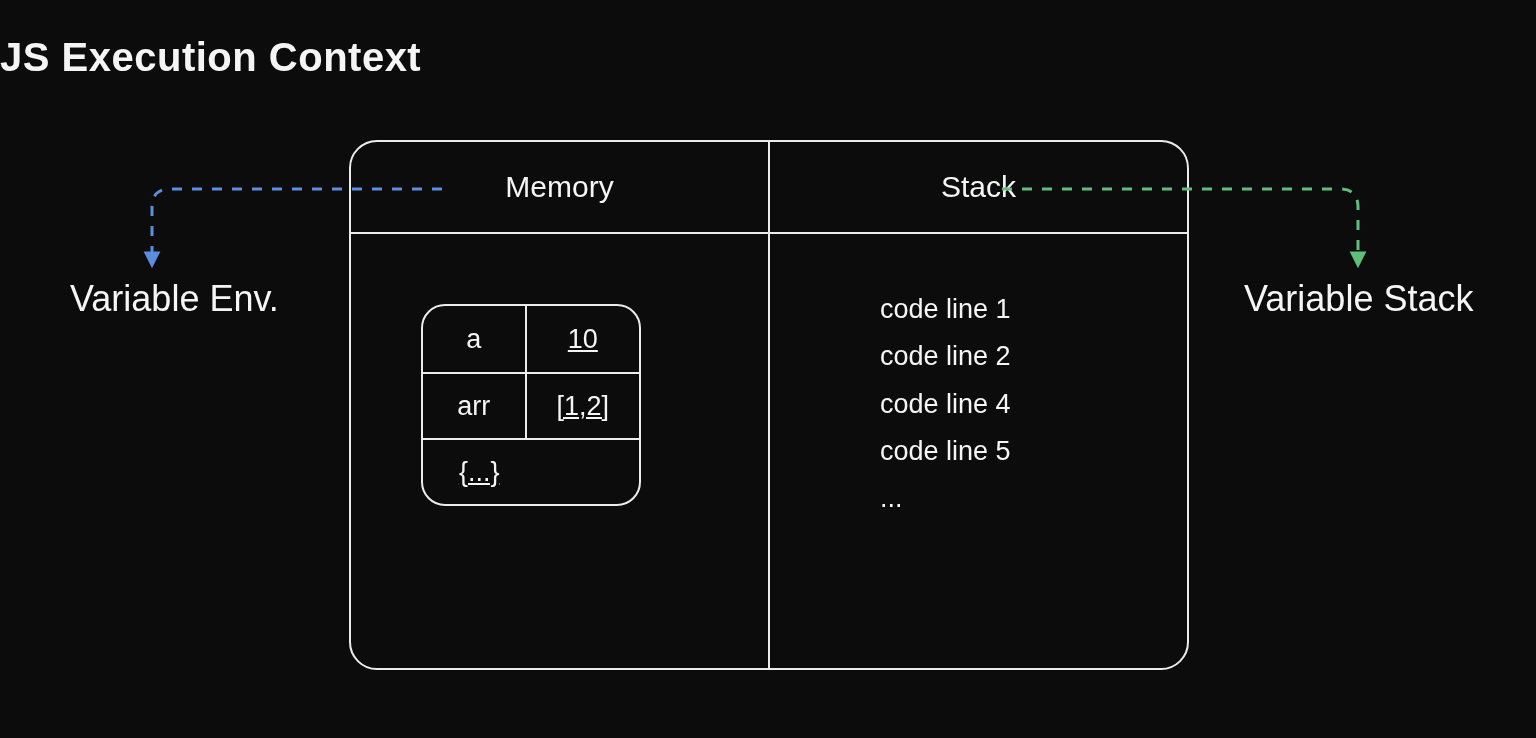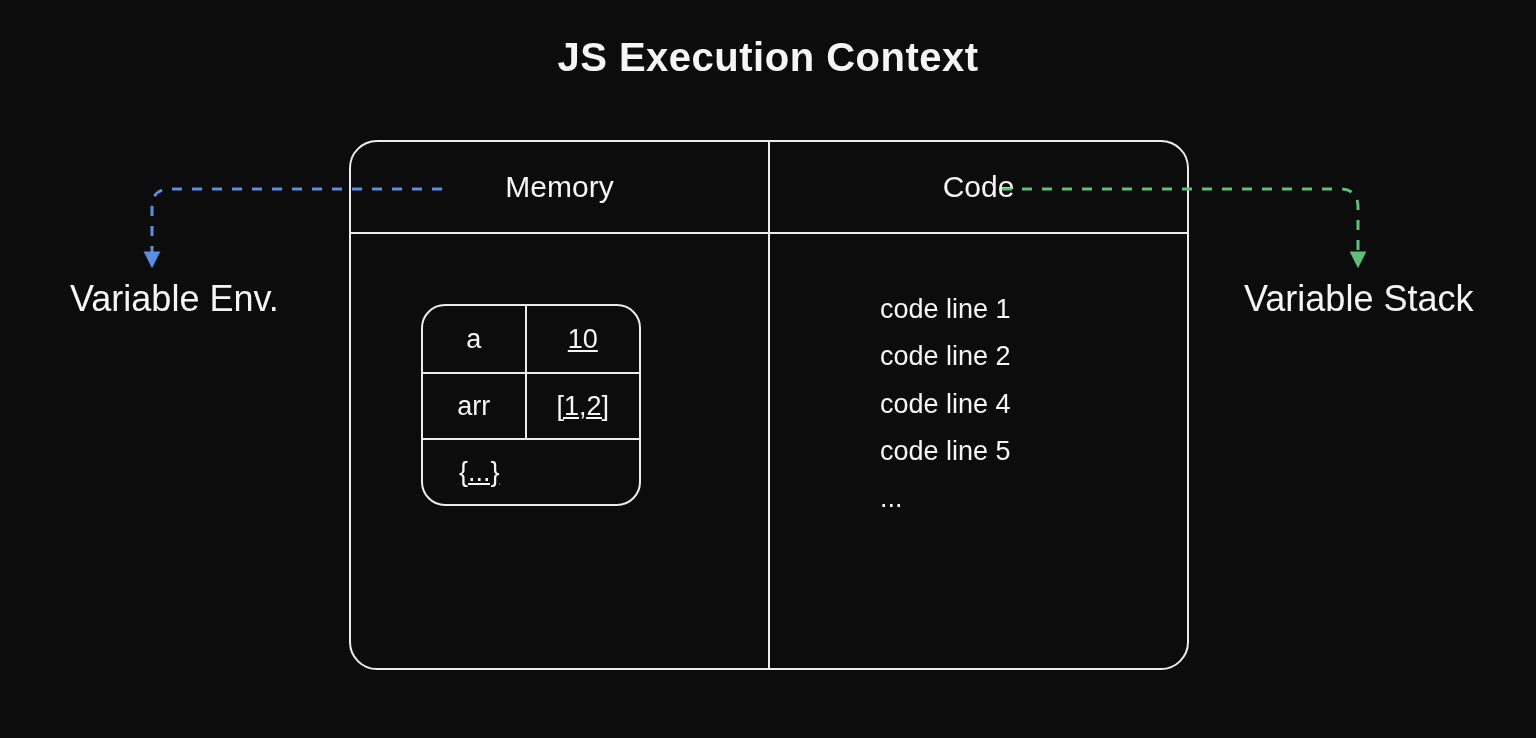--- a/index.html
+++ b/index.html
@@ -10,21 +10,20 @@
     position: relative;
     font-family: -apple-system, BlinkMacSystemFont, "Segoe UI", Helvetica, Arial, sans-serif;
     color: #f5f5f5;
     overflow: hidden;
   }
   .title {
     position: absolute;
     top: 35px;
     left: 0;
     width: 100%;
-    text-align: center;
     font-size: 40px;
     font-weight: 700;
     letter-spacing: 0.5px;
   }
   .context-box {
     position: absolute;
     left: 349px;
     top: 140px;
     width: 840px;
     height: 530px;
@@ -126,21 +125,21 @@
 </style>
 </head>
 <body>
 
 <div class="title">JS Execution Context</div>
 
 <div class="context-box">
   <div class="headers">
     <div class="header-cell">Memory</div>
     <div class="header-divider"></div>
-    <div class="header-cell">Code</div>
+    <div class="header-cell">Stack</div>
   </div>
   <div class="hr-line"></div>
   <div class="body-area">
     <div class="body-cell">
       <div class="mem-table">
         <div class="mem-row">
           <div class="mem-key">a</div>
           <div class="mem-val">10</div>
         </div>
         <div class="mem-row">

